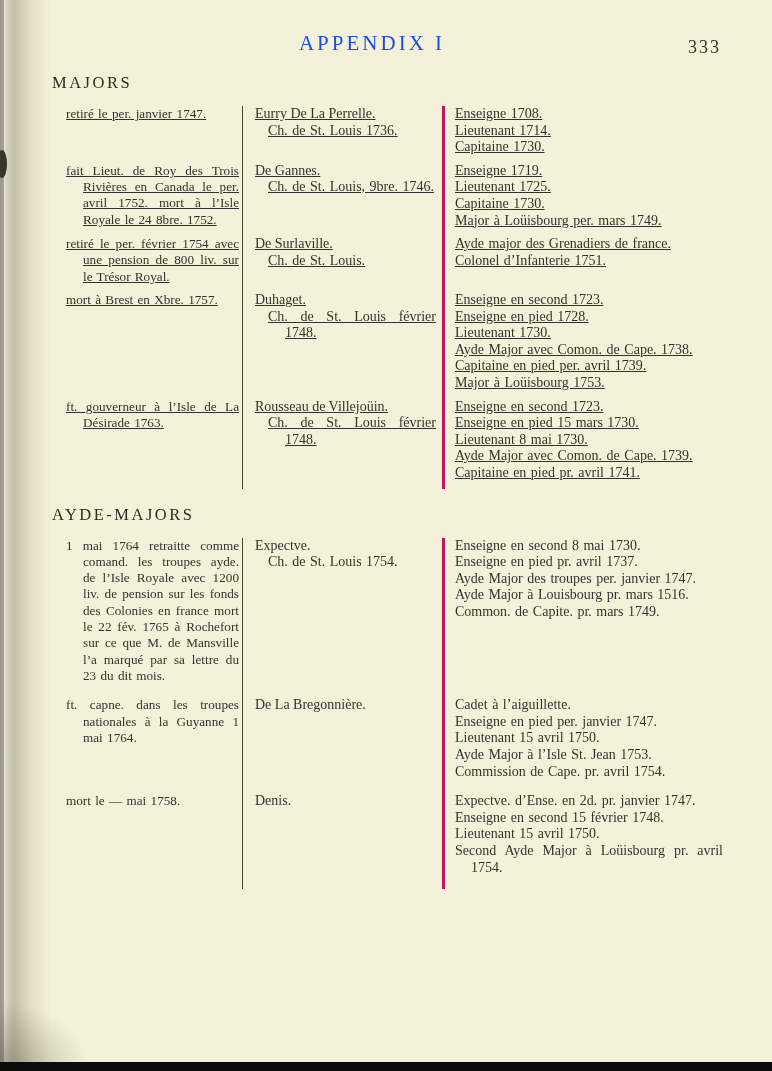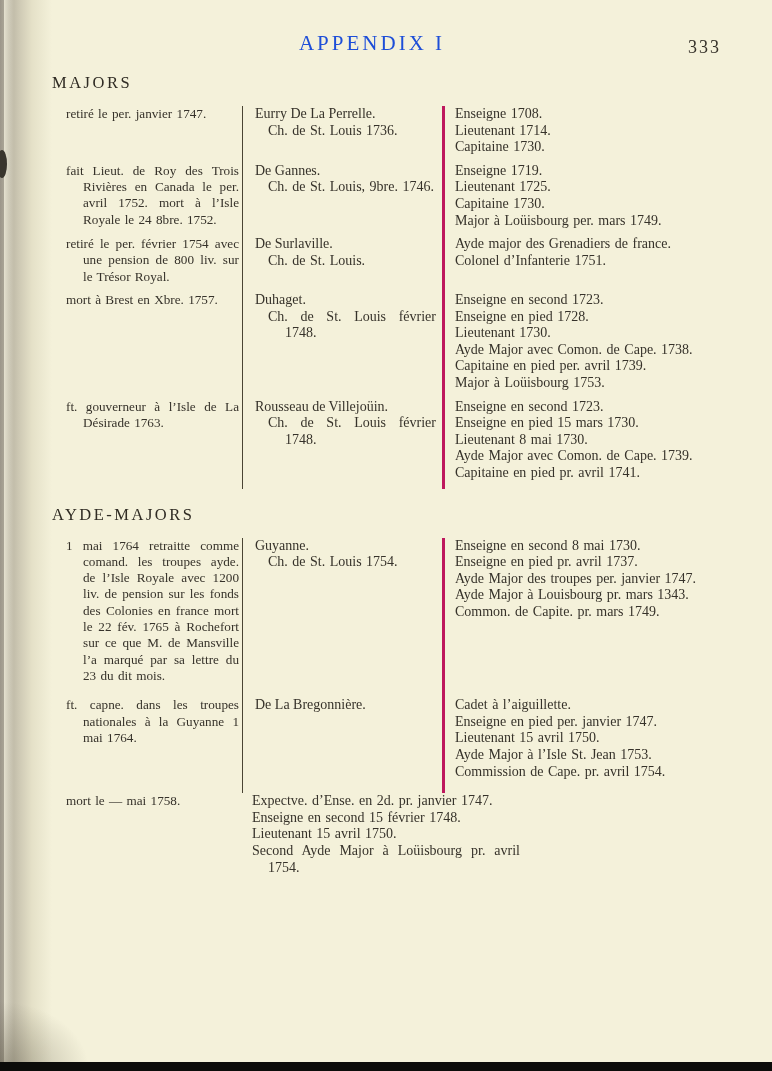--- a/index.html
+++ b/index.html
@@ -53,21 +53,21 @@
   .section-heading {
     width: 640px; margin-left: 52px; text-align: left;
     font-size: 16.5px; letter-spacing: 2.5px; color: #2f2b23;
   }
   .section-majors .section-heading { margin-top: 17px; margin-bottom: 13px; }
   .section-ayde .section-heading { margin-top: 16px; margin-bottom: 13px; }
 
   .table { margin-left: 66px; }
   .row { display: flex; align-items: stretch; }
   .cell { box-sizing: border-box; }
-  .section-majors .cell { padding-bottom: 7px; }
+  .section-majors .cell { padding-bottom: 7px; text-decoration: underline; }
   .section-ayde .cell { padding-bottom: 13px; }
 
   .notes-cell { width: 176px; padding-right: 3px; }
   .name-cell {
     width: 203px;
     border-left: 1px solid #4a4434;
     border-right: 3px solid #be185d;
     padding-left: 12px; padding-right: 6px;
   }
   .career-cell { flex: 1; padding-left: 10px; }
@@ -188,28 +188,28 @@
   </div>
 
   <div class="section section-ayde">
     <div class="section-heading">AYDE-MAJORS</div>
     <div class="table">
   <div class="row">
     <div class="cell notes-cell">
             <p class="note">1 mai 1764 retraitte comme comand. les troupes ayde. de l’Isle Royale avec 1200 liv. de pension sur les fonds des Colonies en france mort le 22 fév. 1765 à Rochefort sur ce que M. de Mansville l’a marqué par sa lettre du 23 du dit mois.</p>
           </div>
     <div class="cell name-cell">
-      <p class="officer">Guyanne.</p>
+      <p class="officer">Expectve.</p>
       <p class="commission">Ch. de St. Louis 1754.</p>
     </div>
     <div class="cell career-cell">
             <p class="career">Enseigne en second 8 mai 1730.</p>
             <p class="career">Enseigne en pied pr. avril 1737.</p>
             <p class="career">Ayde Major des troupes per. janvier 1747.</p>
-            <p class="career">Ayde Major à Louisbourg pr. mars 1343.</p>
+            <p class="career">Ayde Major à Louisbourg pr. mars 1516.</p>
             <p class="career">Common. de Capite. pr. mars 1749.</p>
           </div>
   </div>
 
   <div class="row">
     <div class="cell notes-cell">
             <p class="note">ft. capne. dans les troupes nationales à la Guyanne 1 mai 1764.</p>
           </div>
     <div class="cell name-cell">
       <p class="officer">De La Bregonnière.</p>
@@ -221,20 +221,24 @@
             <p class="career">Lieutenant 15 avril 1750.</p>
             <p class="career">Ayde Major à l’Isle St. Jean 1753.</p>
             <p class="career">Commission de Cape. pr. avril 1754.</p>
           </div>
   </div>
 
   <div class="row">
     <div class="cell notes-cell">
             <p class="note">mort le — mai 1758.</p>
           </div>
+    <div class="cell name-cell">
+      <p class="officer">Denis.</p>
+
+    </div>
     <div class="cell career-cell">
             <p class="career">Expectve. d’Ense. en 2d. pr. janvier 1747.</p>
             <p class="career">Enseigne en second 15 février 1748.</p>
             <p class="career">Lieutenant 15 avril 1750.</p>
             <p class="career">Second Ayde Major à Loüisbourg pr. avril 1754.</p>
           </div>
   </div>
 </div>
   </div>
 

